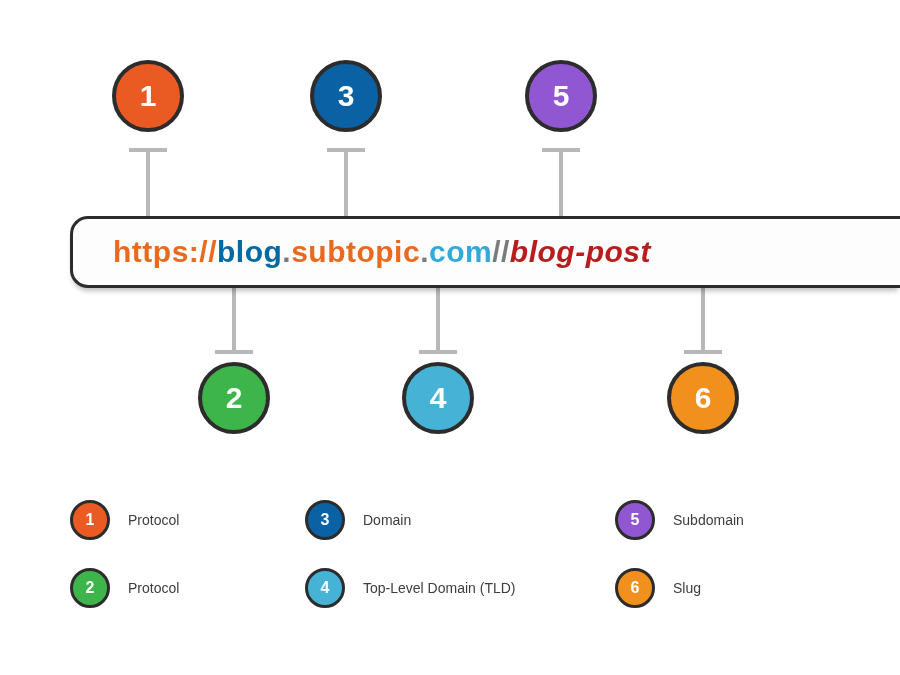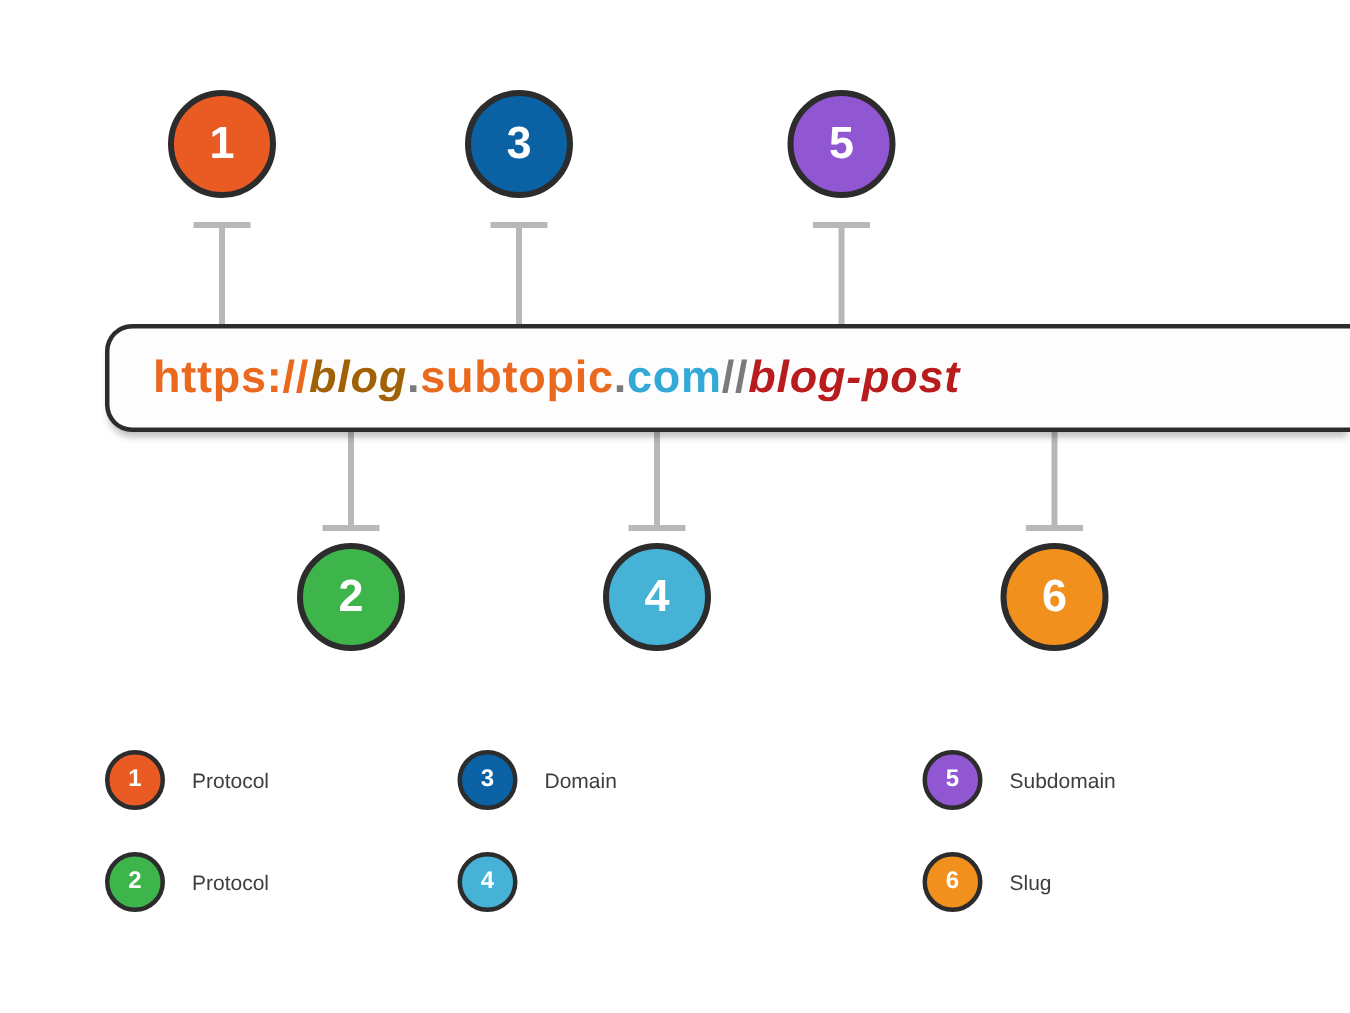--- a/index.html
+++ b/index.html
@@ -23,33 +23,33 @@
     left: 70px;
     top: 216px;
     width: 830px;   
     height: 72px;
     box-sizing: border-box;
     border: 3px solid #2c2c2c;
     border-right: none;
     border-radius: 18px 0 0 18px;
     background: #fdfdfd;
     box-shadow: 0 5px 5px -2px rgba(0,0,0,0.25);
-    padding-left: 29px;
+    padding-left: 40px;
     display: flex;
     align-items: center;
     white-space: nowrap;
   }
   .urlbar span {
     font-weight: 700;
     font-size: 30px;
     letter-spacing: 0.5px;
   }
   .u-gray   { color: #7b7b7b; }
   .u-orange { color: #e96a1e; }
-  .u-green  { color: #a16207; font-style: italic; }
+  .u-green  { color: #0369a1; }
   .u-blue   { color: #33a9d8; }
   .u-purple { color: #8c54c6; }
   .u-oran2  { color: #b91c1c; font-style: italic; }
 
   
   .bigcircle {
     position: absolute;
     width: 72px;
     height: 72px;
     border-radius: 50%;
@@ -178,20 +178,21 @@
     <div class="item">
       <div class="dot c5">5</div>
       <div class="lbl">Subdomain</div>
     </div>
     <div class="item">
       <div class="dot c2">2</div>
       <div class="lbl">Protocol</div>
     </div>
     <div class="item">
       <div class="dot c4">4</div>
+      <div class="lbl">Top-Level Domain (TLD)</div>
     </div>
     <div class="item">
       <div class="dot c6">6</div>
       <div class="lbl">Slug</div>
     </div>
   </div>
 
 </div>
 
 </body></html>

